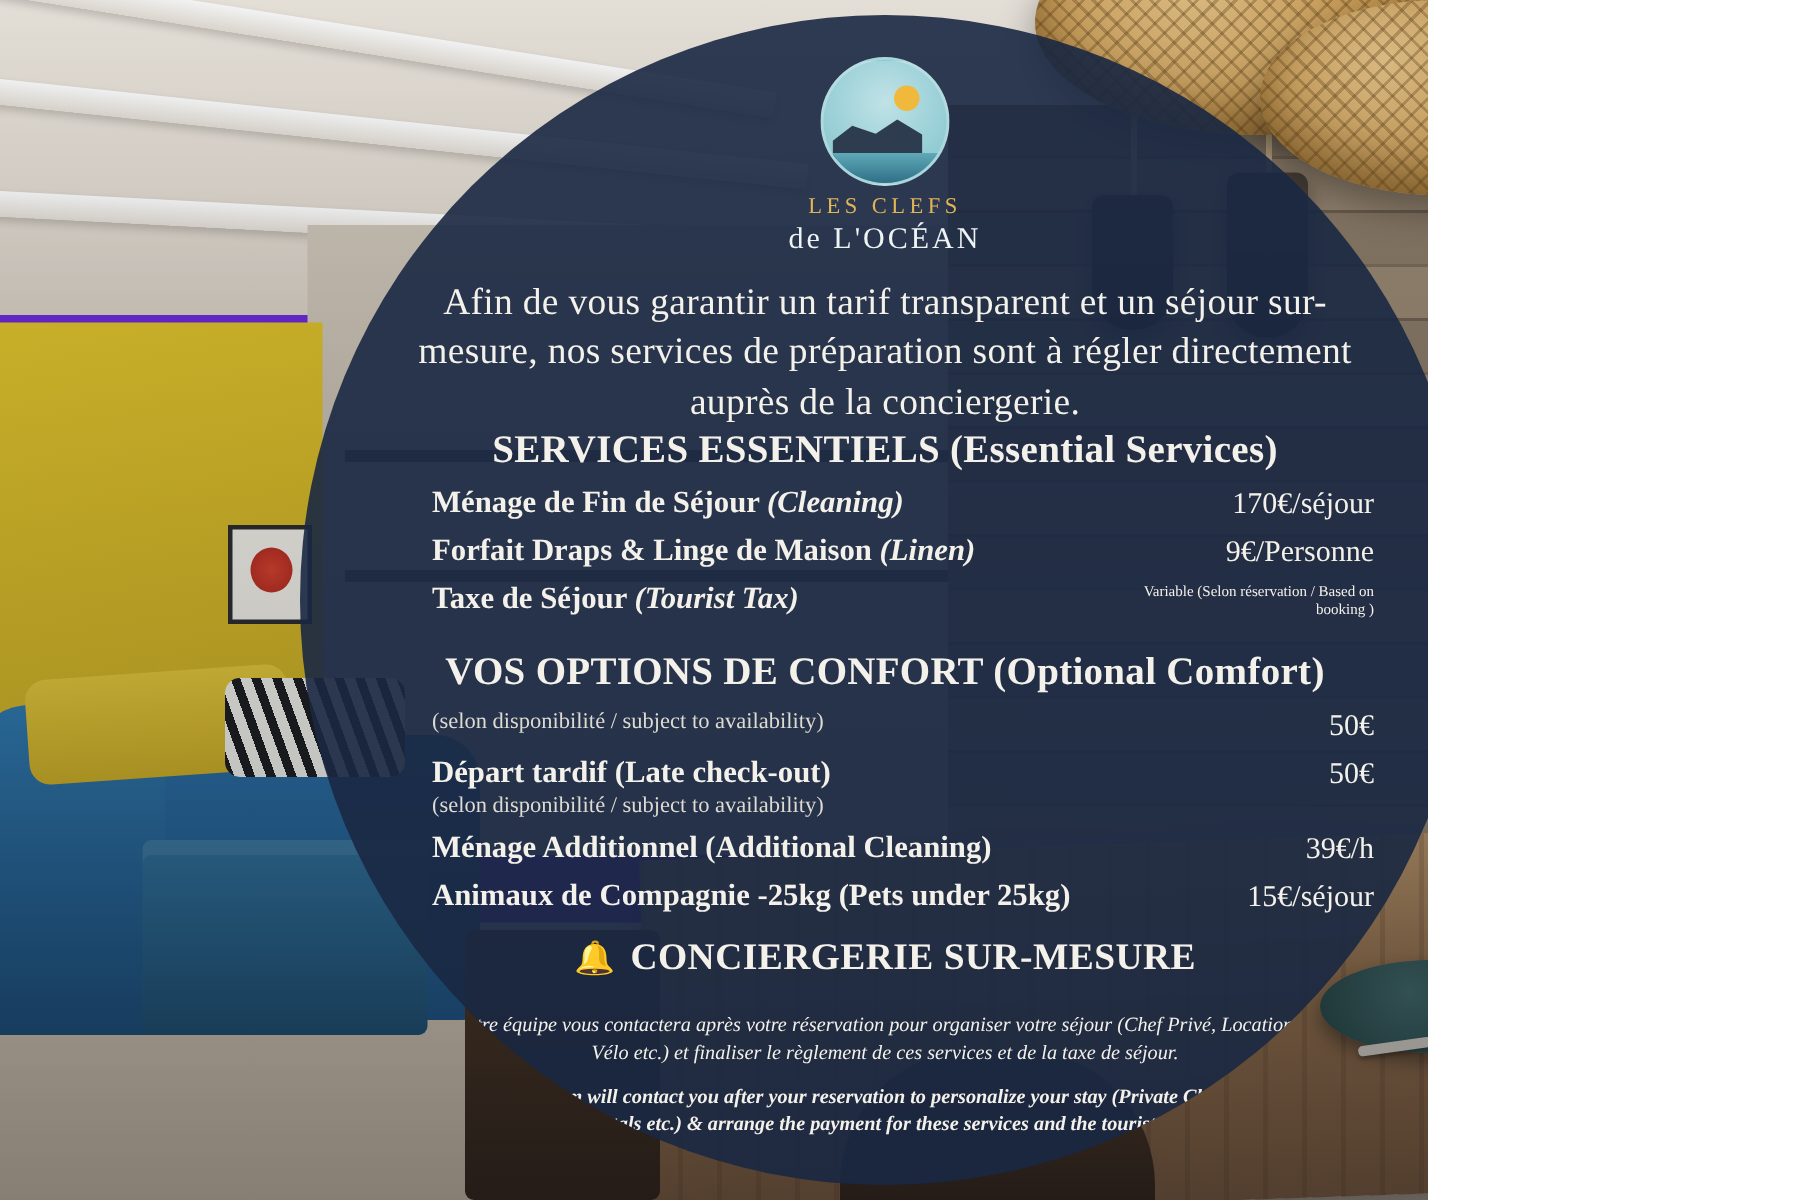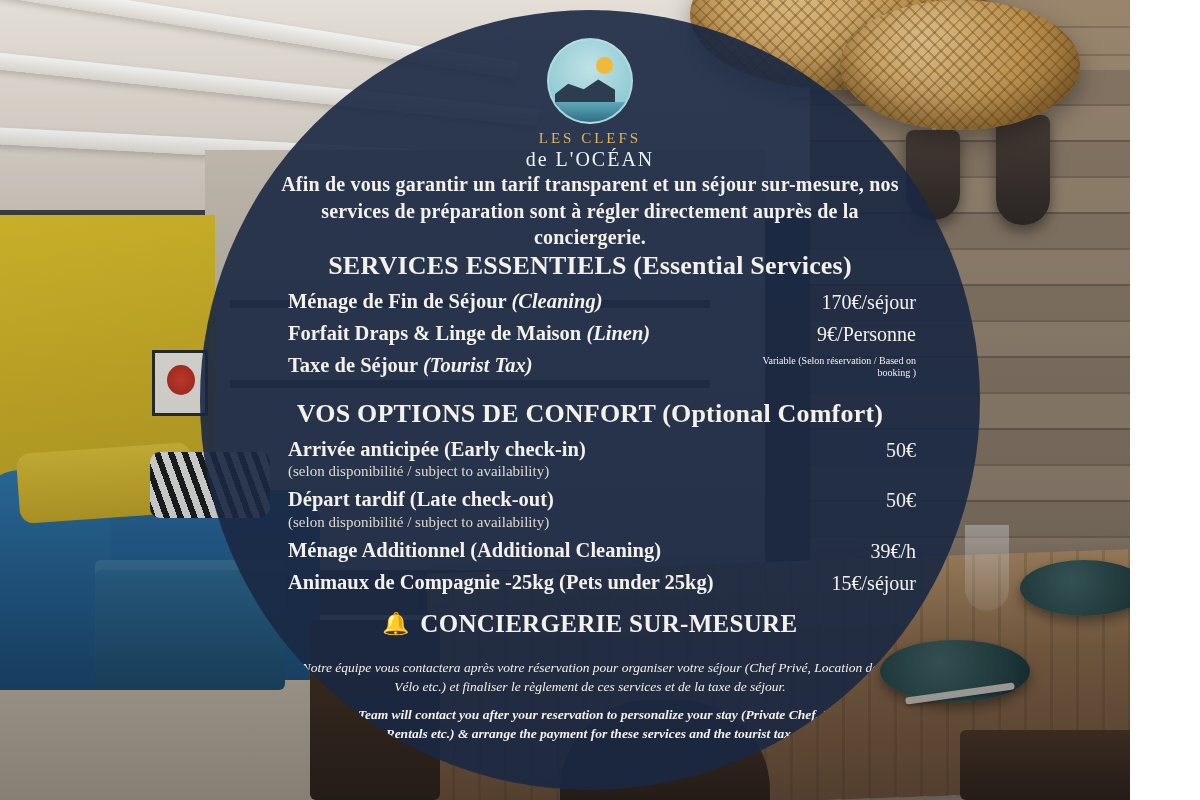--- a/index.html
+++ b/index.html
@@ -3,22 +3,22 @@
 <meta charset="utf-8">
 <style>
   * { box-sizing: border-box; margin: 0; padding: 0; }
   html, body {
     width: 1200px; height: 800px;
     overflow: hidden;
     font-family: "Liberation Serif", serif;
   }
   #stage {
     position: relative;
-    width: 1130px; height: 800px;
-    background: #404040;
+    width: 952px; height: 800px;
+    background: #6d28d9;
     overflow: hidden;
   }
 
   
   .bg { position: absolute; inset: 0; }
 
   
   .ceiling {
     position: absolute; left: 0; top: 0; width: 1200px; height: 210px;
     background:
@@ -231,23 +231,23 @@
   .logo-line1 {
     margin-top: 6px; letter-spacing: 3px; font-size: 15px;
     color: #e0b457; font-family: "Liberation Serif", serif;
   }
   .logo-line2 {
     font-size: 20px; letter-spacing: 2px; color: #eef3f4;
     font-family: "Liberation Serif", serif; margin-top: 1px;
   }
 
   .intro {
-    margin-top: 0;
-    font-size: 20px;
-    font-weight: bold;
+    margin-top: 14px;
+    font-size: 25px;
+    font-weight: normal;
     line-height: 1.33;
     letter-spacing: .2px;
     padding: 0 26px;
   }
 
   .section-title {
     font-size: 26px;
     font-weight: bold;
     margin-bottom: 4px;
     letter-spacing: .2px;
@@ -420,21 +420,20 @@
           </div>
           <div class="price small">Variable (Selon réservation / Based on booking )</div>
         </div>
       </div>
 
       <div class="section-title second">VOS OPTIONS DE CONFORT (Optional Comfort)</div>
       <div class="rows">
 
         <div class="row">
           <div class="lbl">
-            <span>Arrivée anticipée (Early check-in)</span>
             <span class="sub">(selon disponibilité / subject to availability)</span>
           </div>
           <div class="price">50€</div>
         </div>
 
         <div class="row">
           <div class="lbl">
             <span>Départ tardif (Late check-out)</span>
             <span class="sub">(selon disponibilité / subject to availability)</span>
           </div>

